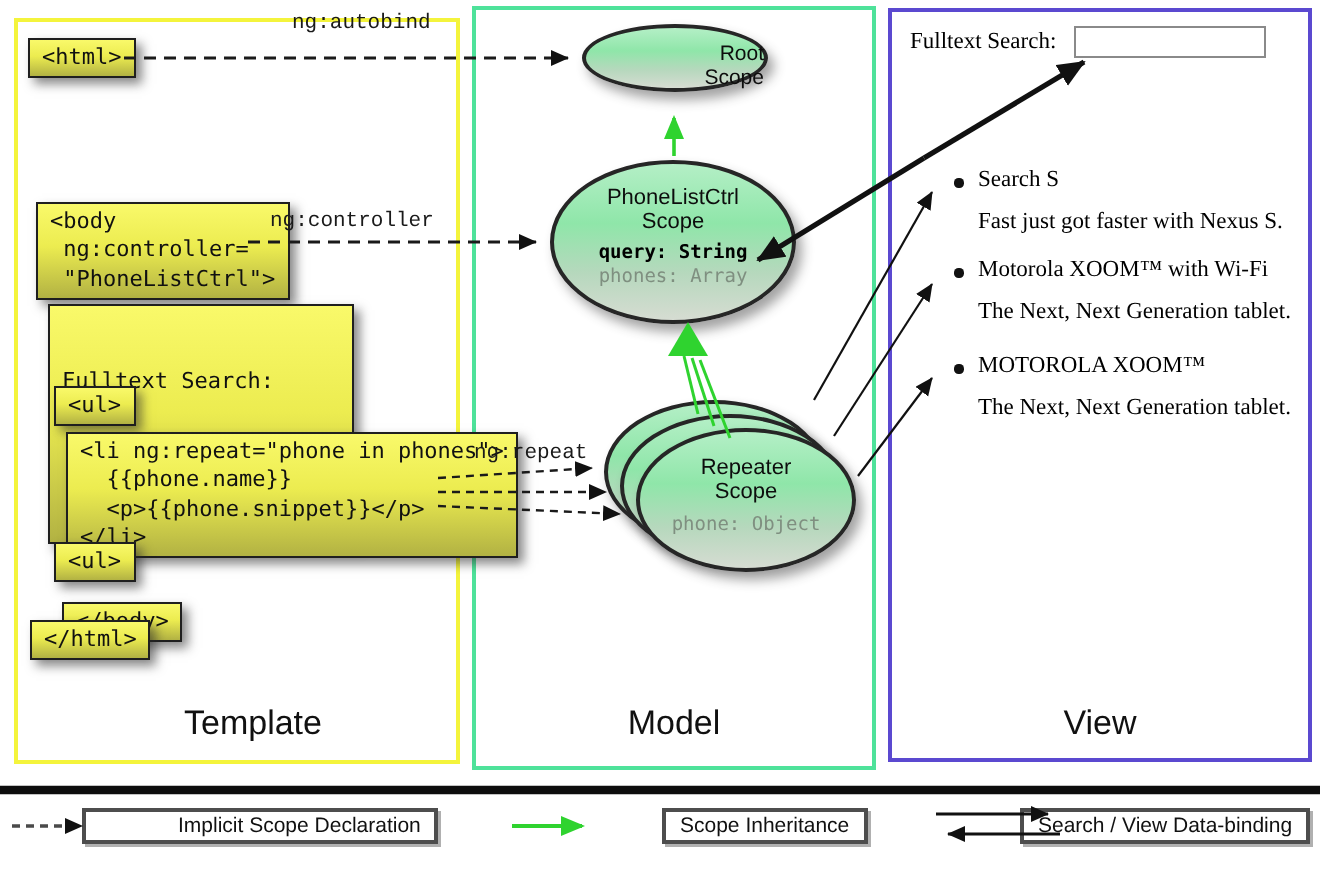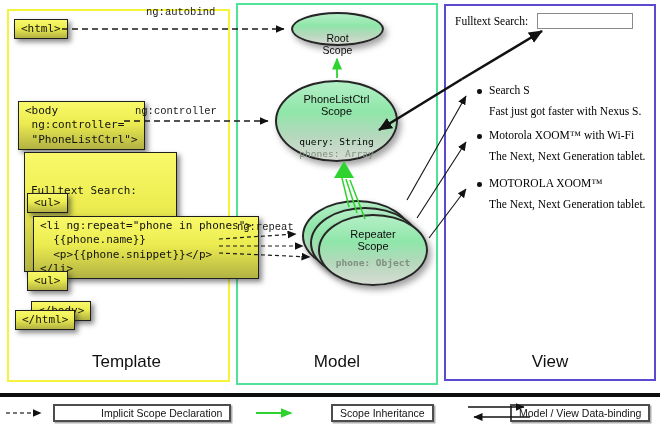--- a/index.html
+++ b/index.html
@@ -26,47 +26,47 @@
   .code-box .r{display:block;white-space:pre;}
   .conn-label{position:absolute;z-index:3;font-family:Liberation Mono, monospace;
     font-size:10.5px;color:#1a1a1a;text-align:center;}
 
   
   .ellipse{position:absolute;z-index:2;border:2px solid #262626;border-radius:50%;
     background:linear-gradient(180deg,#b4efc6 0%,#8fe6a9 38%,#b6d8bd 70%,#d6dcd2 100%);
     box-shadow:3px 4px 6px rgba(50,50,50,.45);text-align:center;box-sizing:content-box;}
   .etitle{font-size:11px;line-height:1.12;color:#0d0d0d;white-space:pre;}
   .eprop{font-family:"DejaVu Sans Mono",monospace;font-size:9.5px;line-height:1.25;}
-  .eprop.bold{font-weight:normal;color:#000;margin-top:18px;}
+  .eprop.bold{font-weight:bold;color:#000;margin-top:3px;}
   .eprop.gray{color:#7f8f80;}
   .el-root{left:291px;top:12px;width:89px;height:30px;}
-  .el-root .etitle{font-size:10.5px;padding-top:19px;}
+  .el-root .etitle{font-size:10.5px;padding-top:8px;text-align:right;}
   .el-plc{left:275px;top:80px;width:119px;height:78px;}
   .el-plc .etitle{padding-top:11px;}
   .el-rep{width:106px;height:68px;}
   .el-rep-back{left:302px;top:200px;}
   .el-rep-mid{left:310px;top:207px;}
   .el-rep-front{left:318px;top:214px;}
   .el-rep-front .etitle{padding-top:12px;}
-  .el-rep-front .eprop{margin-top:4px;font-weight:bold;}
+  .el-rep-front .eprop{margin-top:4px;}
 
   
   .view-text{font-family:"Liberation Serif",serif;font-size:11.5px;color:#000;white-space:nowrap;}
   .search-label{position:absolute;left:455px;top:15px;}
   .search-input{position:absolute;left:537px;top:13px;width:90px;height:14px;
     border:1.5px solid #8a8a8a;background:#fff;font:11px "Liberation Serif",serif;padding:0 2px;}
   .vitem{position:absolute;left:477px;}
   .vitem .dot{position:absolute;left:0;top:5px;width:4.5px;height:4.5px;border-radius:50%;background:#111;}
   .vtitle{margin-left:12px;font-family:"Liberation Serif",serif;font-size:11.5px;white-space:nowrap;}
   .vdesc{margin-left:12px;margin-top:9px;font-family:"Liberation Serif",serif;font-size:11.5px;white-space:nowrap;}
 
   
   .legend-box{position:absolute;z-index:2;background:#fff;border:2px solid #4d4d4d;
     box-shadow:1.5px 1.5px 0 0 #b0b0b0;padding:1px 7px;font-size:10.5px;color:#111;white-space:nowrap;}
-  .lg1{left:53px;top:404px;padding-left:46px;}
+  .lg1{left:41px;top:404px;padding-left:46px;}
   .lg2{left:302px;top:404px;margin-left:29px;}
   .lg3{left:510px;top:404px;}
 
   svg.overlay{position:absolute;left:0;top:0;z-index:4;pointer-events:none;}
 </style>
 </head>
 <body>
 
 <div id="stage">
 
@@ -131,21 +131,21 @@
     <div class="vtitle">MOTOROLA XOOM™</div>
     <div class="vdesc">The Next, Next Generation tablet.</div>
   </div>
 
   <div class="col-label lbl-template">Template</div>
   <div class="col-label lbl-view">View</div>
   <div class="col-label lbl-model">Model</div>
 
   <div class="legend-box lg1">Implicit Scope Declaration</div>
   <div class="legend-box lg2">Scope Inheritance</div>
-  <div class="legend-box lg3">Model / View Data-binding</div>
+  <div class="legend-box lg3">Search / View Data-binding</div>
 
   <svg class="overlay" width="660" height="435" viewBox="0 0 660 435">
     <defs>
       <marker id="mB" markerUnits="userSpaceOnUse" markerWidth="11" markerHeight="10" refX="8.5" refY="4" orient="auto">
         <path d="M0,0 L9,4 L0,8 Z" fill="#111"></path>
       </marker>
       <marker id="mBL" markerUnits="userSpaceOnUse" markerWidth="16" markerHeight="14" refX="13" refY="6" orient="auto">
         <path d="M0,0 L14,6 L0,12 Z" fill="#111"></path>
       </marker>
       <marker id="mG" markerUnits="userSpaceOnUse" markerWidth="14" markerHeight="12" refX="10.5" refY="5" orient="auto">

